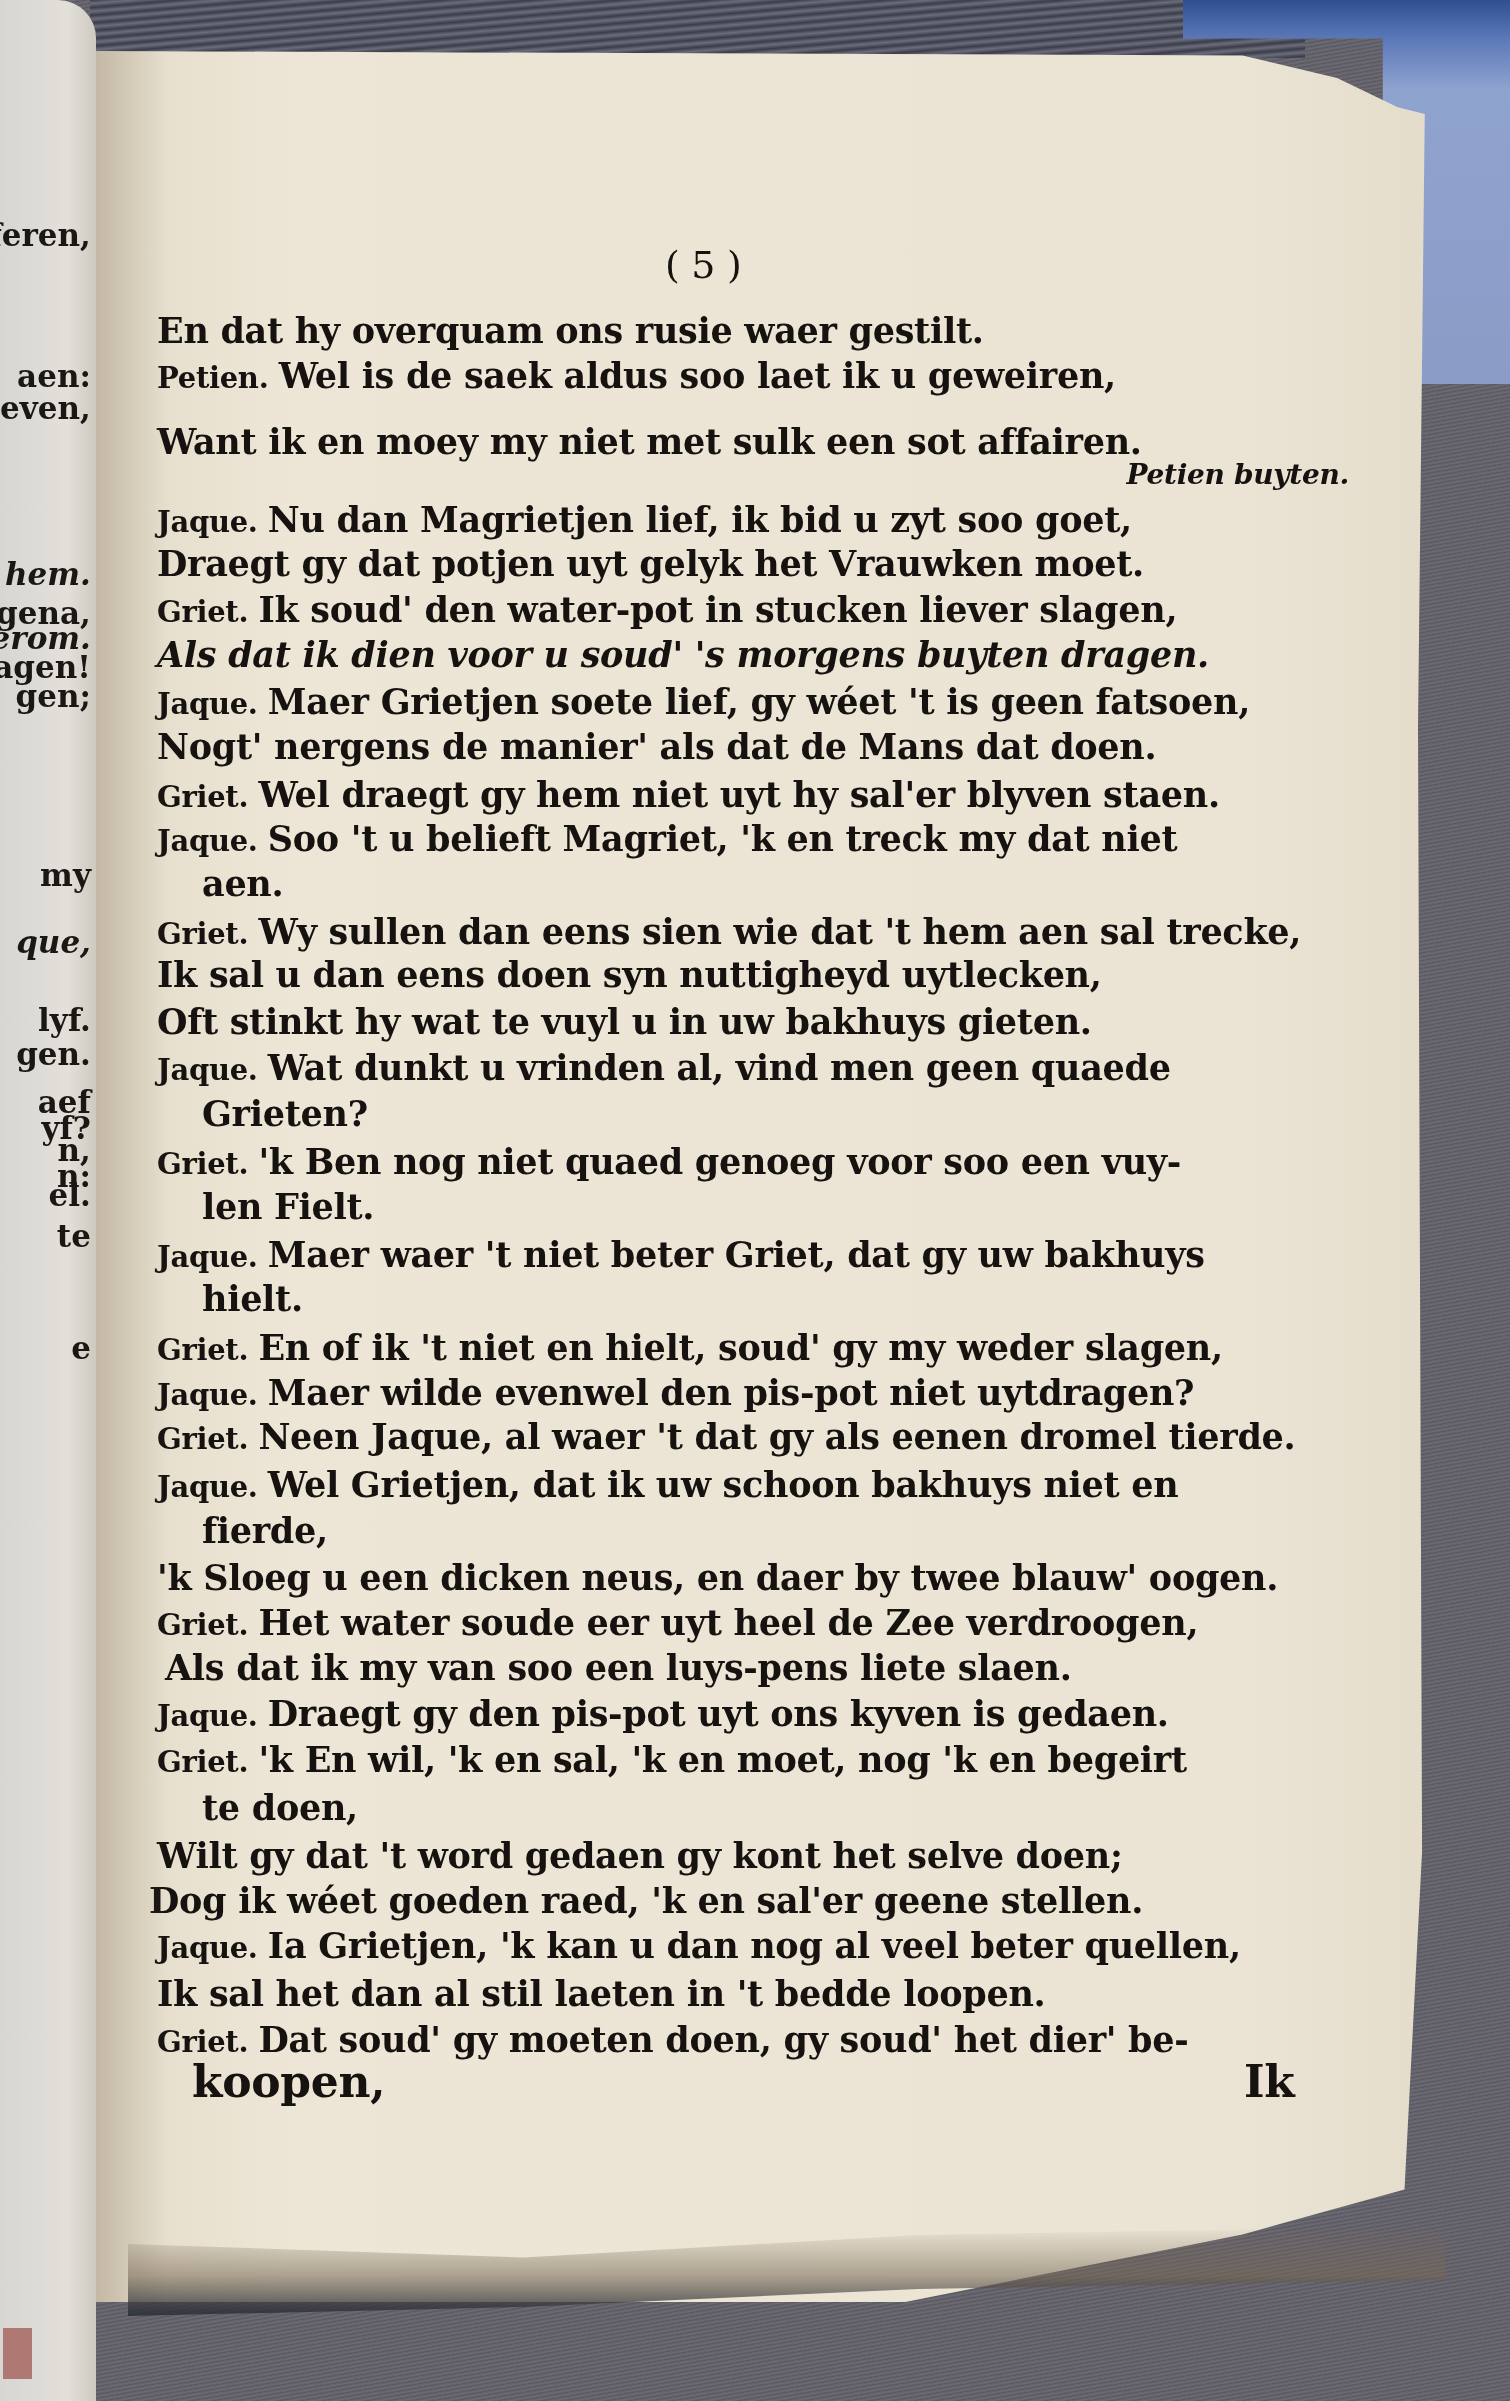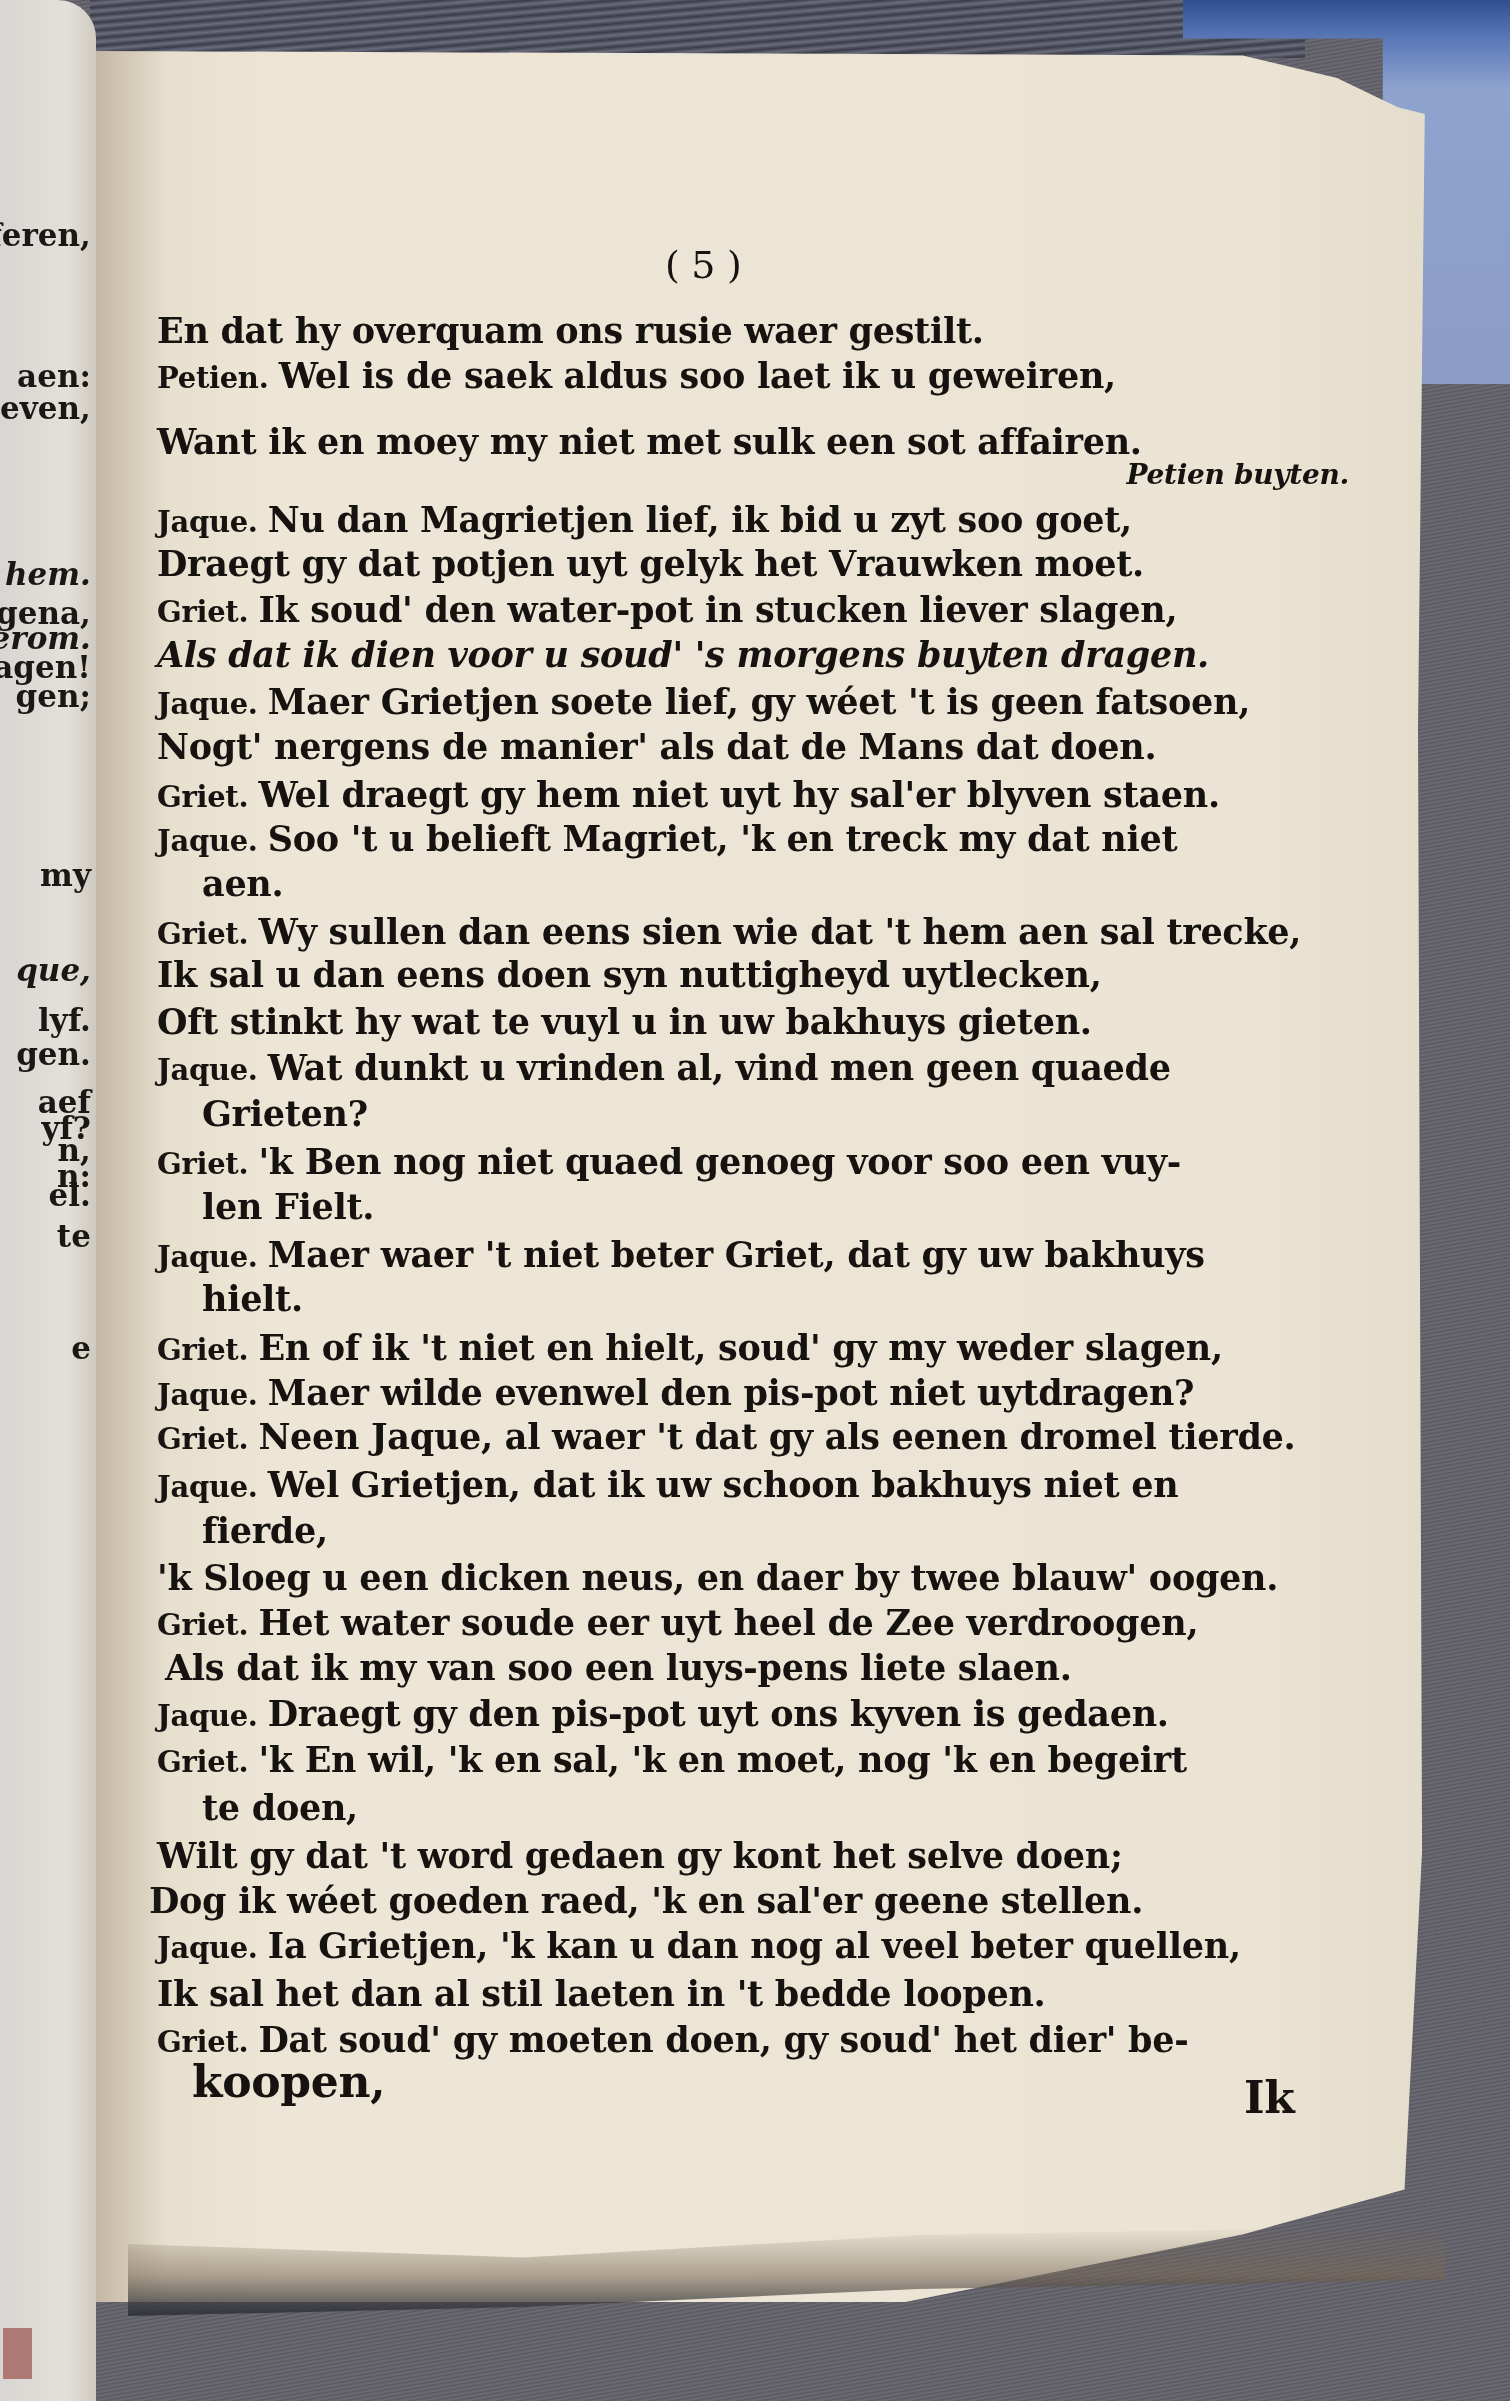--- a/index.html
+++ b/index.html
@@ -68,21 +68,21 @@
 <div class="left-page" id="left-page">
     <div class="frag" style="top: 217px;">feren,</div>
     <div class="frag" style="top: 358px;">aen:</div>
     <div class="frag" style="top: 390px;">leven,</div>
     <div class="frag it" style="top: 556px;">hem.</div>
     <div class="frag" style="top: 595px;">gena,</div>
     <div class="frag it" style="top: 620px;">erom.</div>
     <div class="frag" style="top: 649px;">agen!</div>
     <div class="frag" style="top: 678px;">gen;</div>
     <div class="frag" style="top: 857px;">my</div>
-    <div class="frag it" style="top: 952px;">que,</div>
+    <div class="frag it" style="top: 924px;">que,</div>
     <div class="frag" style="top: 1036px;">gen.</div>
     <div class="frag" style="top: 1002px; margin-left: 33px;">lyf.</div>
     <div class="frag" style="top: 1084px;">aef</div>
     <div class="frag" style="top: 1110px;">yf?</div>
     <div class="frag" style="top: 1132px;">n,</div>
     <div class="frag" style="top: 1158px;">n:</div>
     <div class="frag" style="top: 1177px;">el.</div>
     <div class="frag" style="top: 1218px;">te</div>
     <div class="frag" style="top: 1330px;">e</div>
   </div>
@@ -128,14 +128,14 @@
       <div class="line" style="top: 1829px; left: 53px;"><span>Dog ik wéet goeden raed, 'k en sal'er geene stellen.</span></div>
       <div class="line" style="top: 1874px; left: 61px;"><span class="speaker">Jaque.</span><span>Ia Grietjen, 'k kan u dan nog al veel beter quellen,</span></div>
       <div class="line" style="top: 1922px; left: 61px;"><span>Ik sal het dan al stil laeten in 't bedde loopen.</span></div>
       <div class="line" style="top: 1968px; left: 61px;"><span class="speaker">Griet.</span><span>Dat soud' gy moeten doen, gy soud' het dier' be-</span></div>
     </div>
 </div>
 <div class="page-shadow"></div>
 <div class="bottom-stain"></div>
 
 <div class="line catch" style="left:192px; top:2056px;">koopen,</div>
-<div class="line catch" style="left:1244px; top:2056px;margin-top:16px;">Ik</div>
+<div class="line catch" style="left:1244px; top:2056px;">Ik</div>
 
 
 </body></html>

